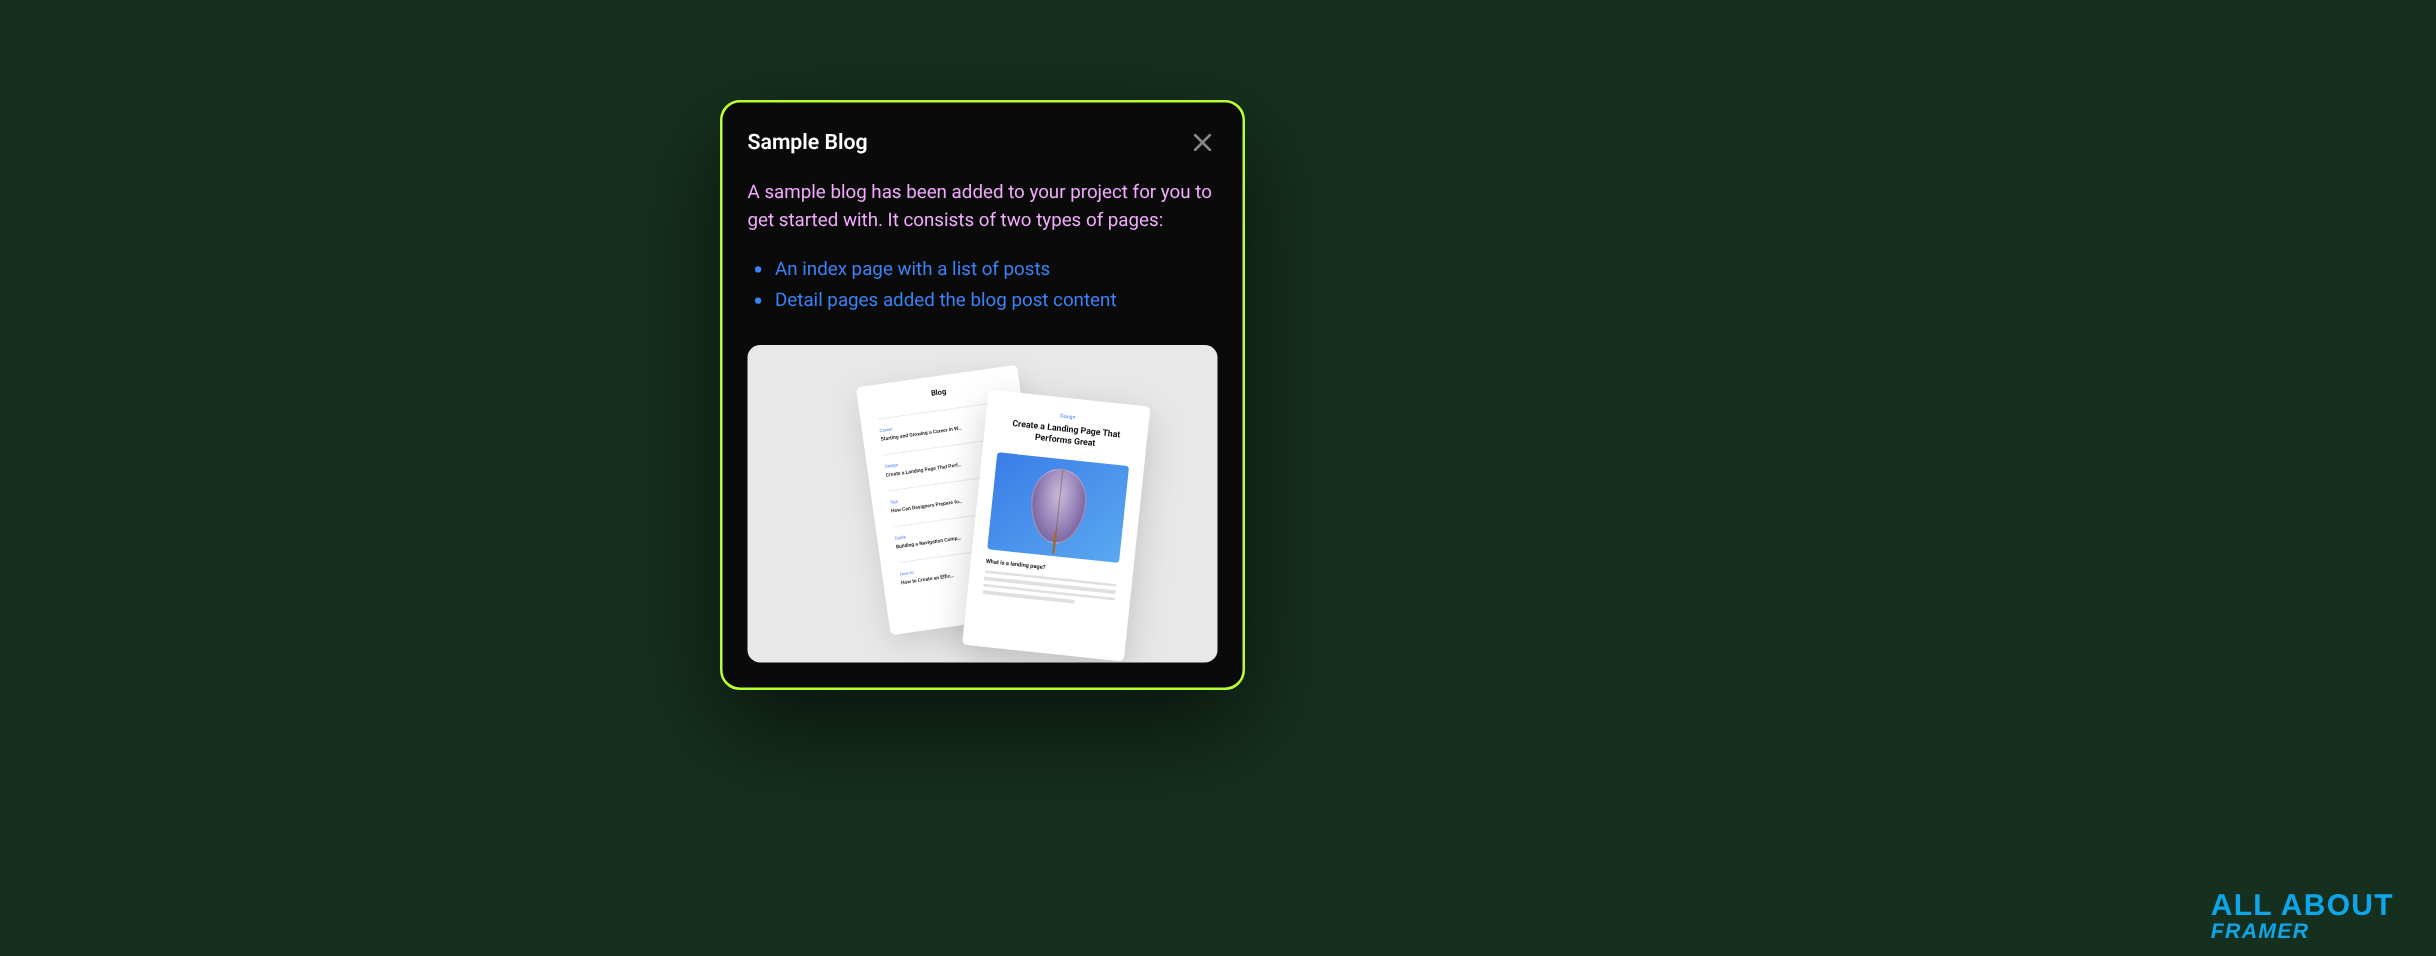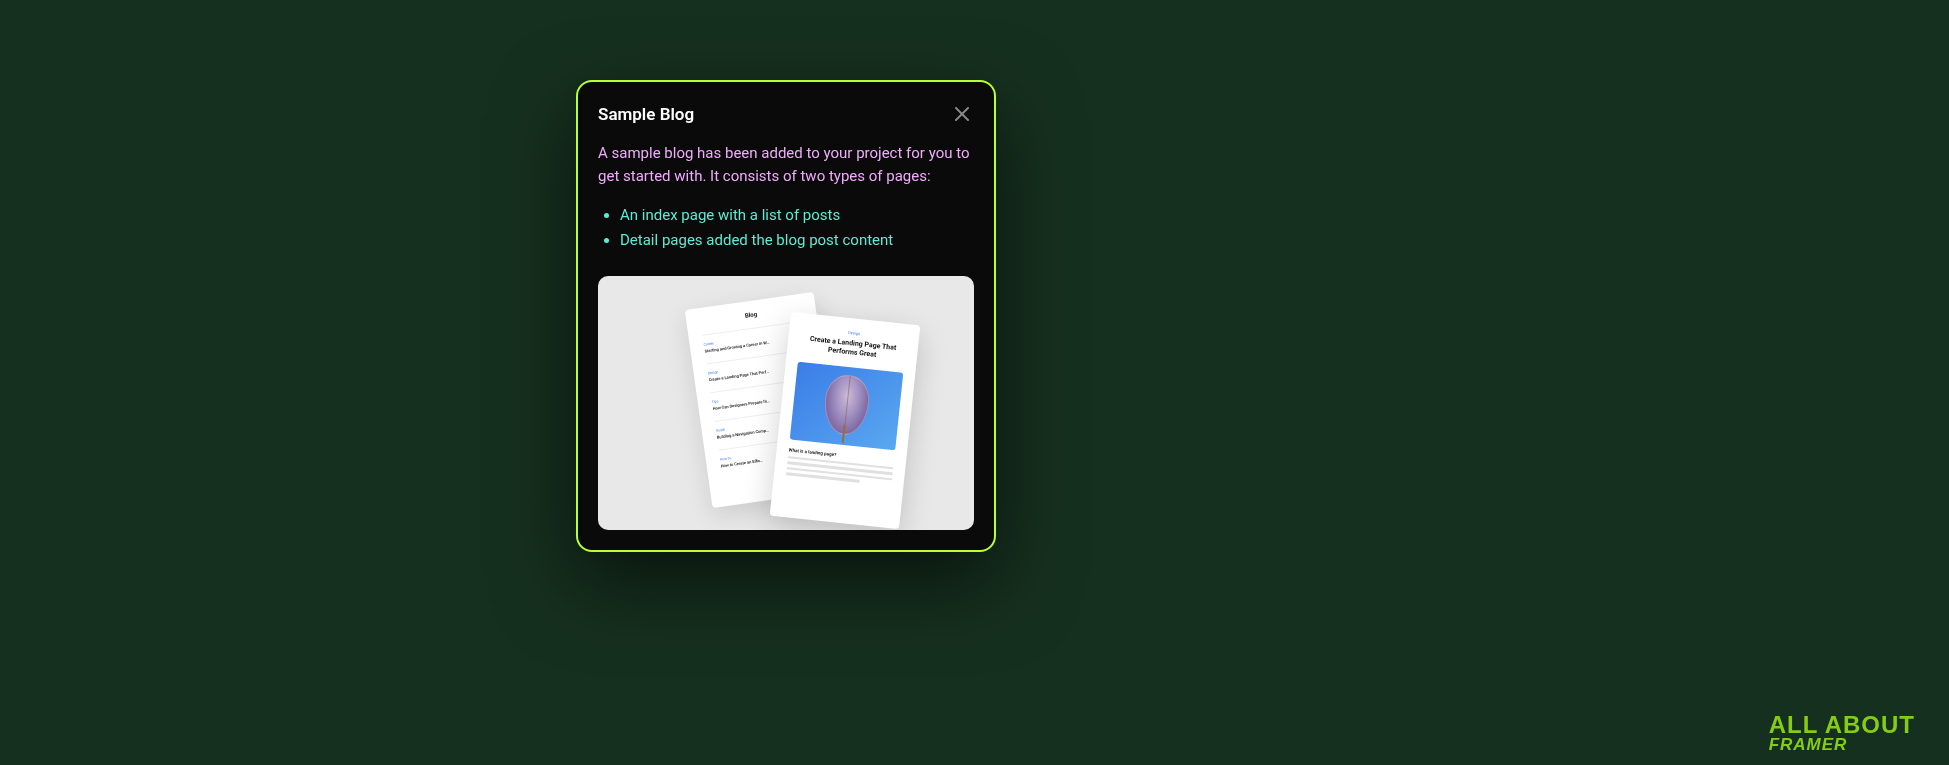--- a/index.html
+++ b/index.html
@@ -50,21 +50,21 @@
   .close-btn svg { width: 14px; height: 14px; }
 
   .modal-description {
     color: #f0abfc;
     font-size: 15px;
     line-height: 1.55;
     margin-bottom: 14px;
   }
 
   .modal-list {
-    color: #5eead4;
+    color: #3b82f6;
     font-size: 15px;
     line-height: 1.7;
     padding-left: 22px;
     margin-bottom: 22px;
   }
 
   .preview {
     width: 100%;
     height: 254px;
     background: #e8e8e8;
@@ -188,21 +188,21 @@
   }
   .page-detail .para.short { width: 70%; }
 
   .brand-badge {
     position: absolute;
     right: 0;
     bottom: 0;
     padding: 16px 34px 12px 34px;
     background: #16301f;
     border-top-left-radius: 26px;
-    color: #84cc16;
+    color: #0ea5e9;
     font-family: Arial, Helvetica, sans-serif;
     font-weight: 900;
     letter-spacing: 1px;
     line-height: 0.95;
     text-align: left;
   }
   .brand-line1 { font-size: 24px; }
   .brand-line2 { font-size: 17px; font-style: italic; }
 </style>
 </head>

